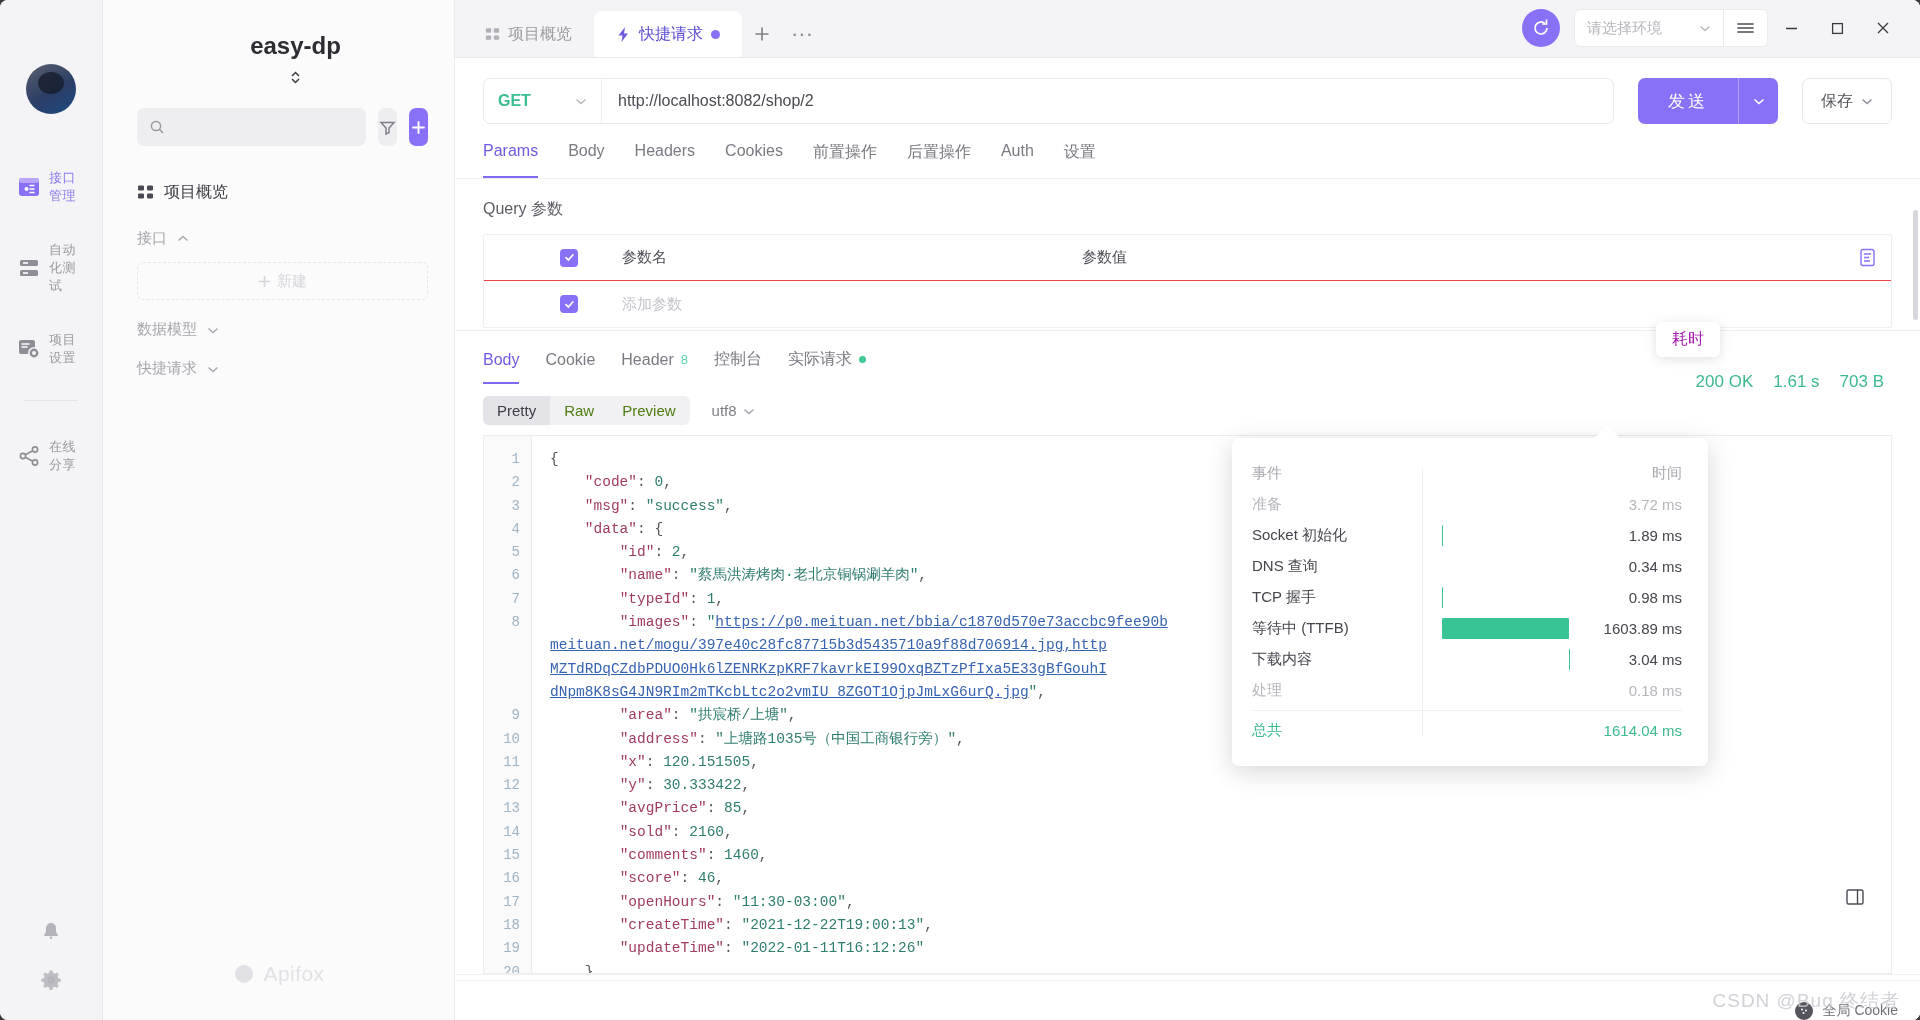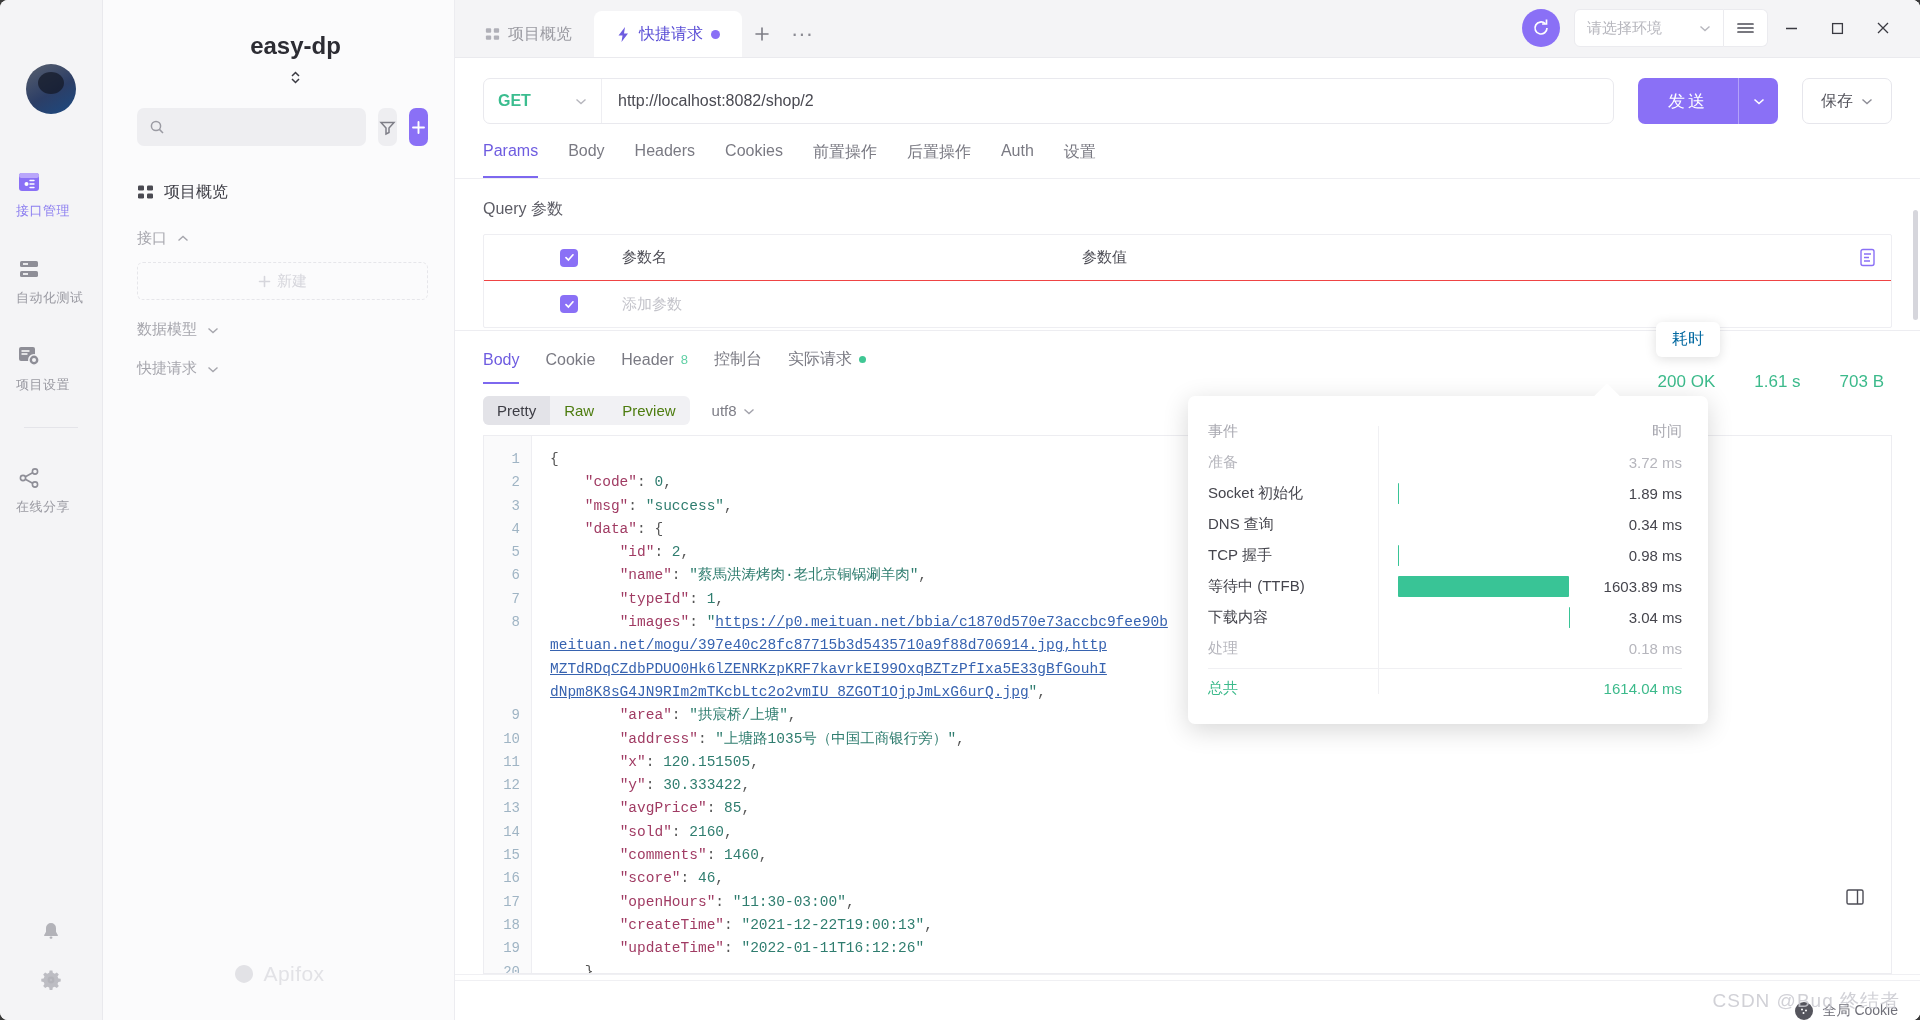--- a/index.html
+++ b/index.html
@@ -30,21 +30,21 @@
     background: linear-gradient(150deg,#59606e 0%,#2c3e66 55%,#1b4a82 100%);
     margin-bottom: 44px;
     position: relative; overflow: hidden;
   }
   .avatar::after{
     content:""; position:absolute; left:12px; top:8px; width:26px; height:22px;
     border-radius:50%; background:rgba(20,25,40,.75);
   }
   .rail-item {
     width: 100%; padding: 11px 16px 9px;
-    display: flex; flex-direction: column; align-items: flex-start; gap: 7px;
+    display: flex; flex-direction: row; align-items: center; gap: 7px;
     cursor: pointer; margin-bottom: 16px;
   }
   .rail-item .glyph { width: 26px; height: 26px; display:block; }
   .rail-item .lbl { font-size: 13px; color: #9a9aa2; letter-spacing:.5px; }
   .rail-item.active .lbl { color: #8b7df0; }
   .rail-sep { width: 54px; height: 1px; background: #e4e4e9; margin: 8px 0 26px; }
   .rail-bottom { position: absolute; bottom: 28px; left: 0; width: 100%;
     display: flex; flex-direction: column; align-items: center; gap: 24px; }
   .rail-bottom .glyph { width: 24px; height: 24px; opacity:.55;}
 
@@ -198,21 +198,21 @@
   .resptab.active { color:#6e5ce0; border-bottom-color:#7d68ef; }
   .badge-n { color:#5fcfa4; font-size: 13px; }
   .gdot { width:7px;height:7px;border-radius:50%;background:#40c794; }
 
   .statusline {
     position:absolute; right: 26px; top: 368px;
     display:flex; align-items:center; gap: 20px;
     color:#3cba8b; font-size: 17px; background:#fff; padding: 4px 10px;
     z-index: 6;
   }
-  .statusline span { cursor: default; margin-left: 19px; }
+  .statusline span { cursor: default; }
 
   .viewbar { display:flex; align-items:center; gap: 22px; padding: 12px 28px 10px; }
   .seg { display:flex; background:#f1f1f4; border-radius: 6px; overflow:hidden; }
   .seg div { padding: 6px 14px; font-size: 15px; color:#4d7c0f; cursor:pointer; }
   .seg div.on { background:#e3e3e8; color:#3d3d45; }
   .enc { font-size: 15px; color:#7d7d86; display:flex; align-items:center; gap:6px; cursor:pointer; }
 
   .codewrap {
     flex:1; margin: 0 28px 0 28px; border:1px solid #ededf1; border-top:1px solid #ededf1;
     display:flex; overflow:hidden; background:#fff; position:relative;
@@ -241,25 +241,25 @@
   }
   .collapse-ic { color:#3d3d45; font-size: 19px; cursor:pointer; }
   .foot-right { display:flex; align-items:center; gap: 10px; color:#6f6f78; font-size: 14px; }
   .cookie-ic { width:18px;height:18px;border-radius:50%;background:#55555d;
                display:flex;align-items:center;justify-content:center; }
   .split-ic { position:absolute; right: 26px; bottom: 62px; cursor:pointer; }
 
   
   .tip-label {
     position:absolute; right: 200px; top: 322px; background:#fff; border-radius: 6px;
-    padding: 7px 16px; font-size: 16px; color:#0369a1;
+    padding: 7px 16px; font-size: 16px; color:#a21caf;
     box-shadow: 0 2px 12px rgba(0,0,0,.13); z-index: 9;
   }
   .timing {
-    position:absolute; right: 212px; top: 396px; width: 520px;
+    position:absolute; right: 212px; top: 438px; width: 476px;
     background:#fff; border-radius: 7px; padding: 20px 26px 20px 20px;
     box-shadow: 0 6px 26px rgba(0,0,0,.16); z-index: 10;
   }
   .timing::after{
     content:""; position:absolute; right: 92px; top:-9px; width:18px;height:18px;
     background:#fff; transform: rotate(45deg);
   }
   .trow { display:flex; align-items:center; height: 31px; position: relative; }
   .tname { width: 190px; font-size: 15px; color:#45454d; }
   .tbar-area { flex:1; position:relative; height: 100%; }

